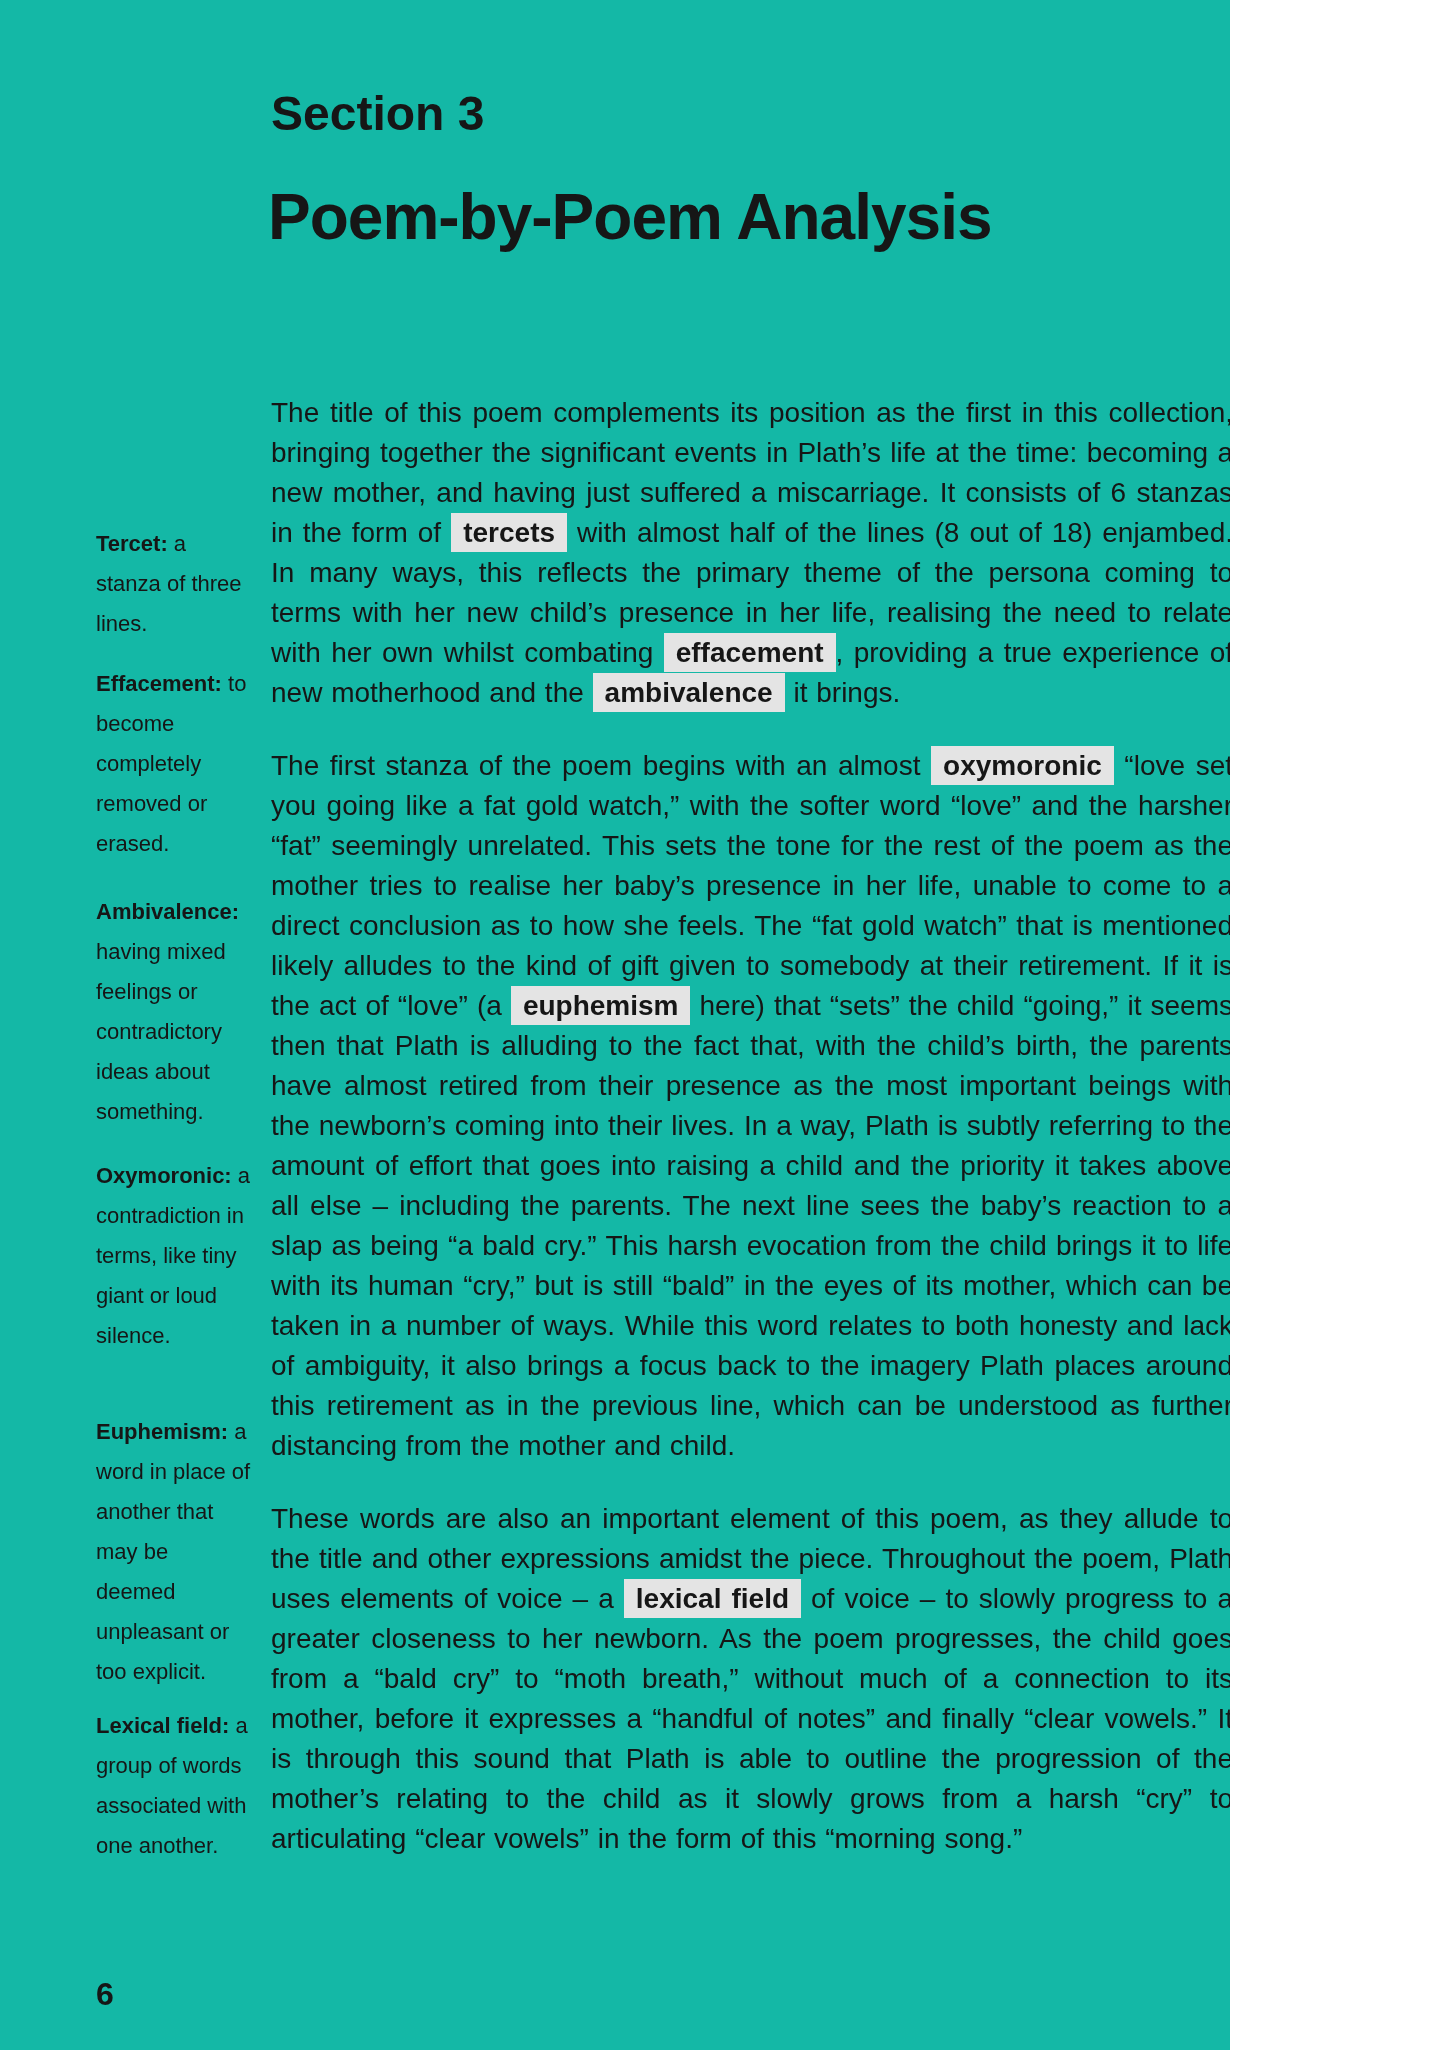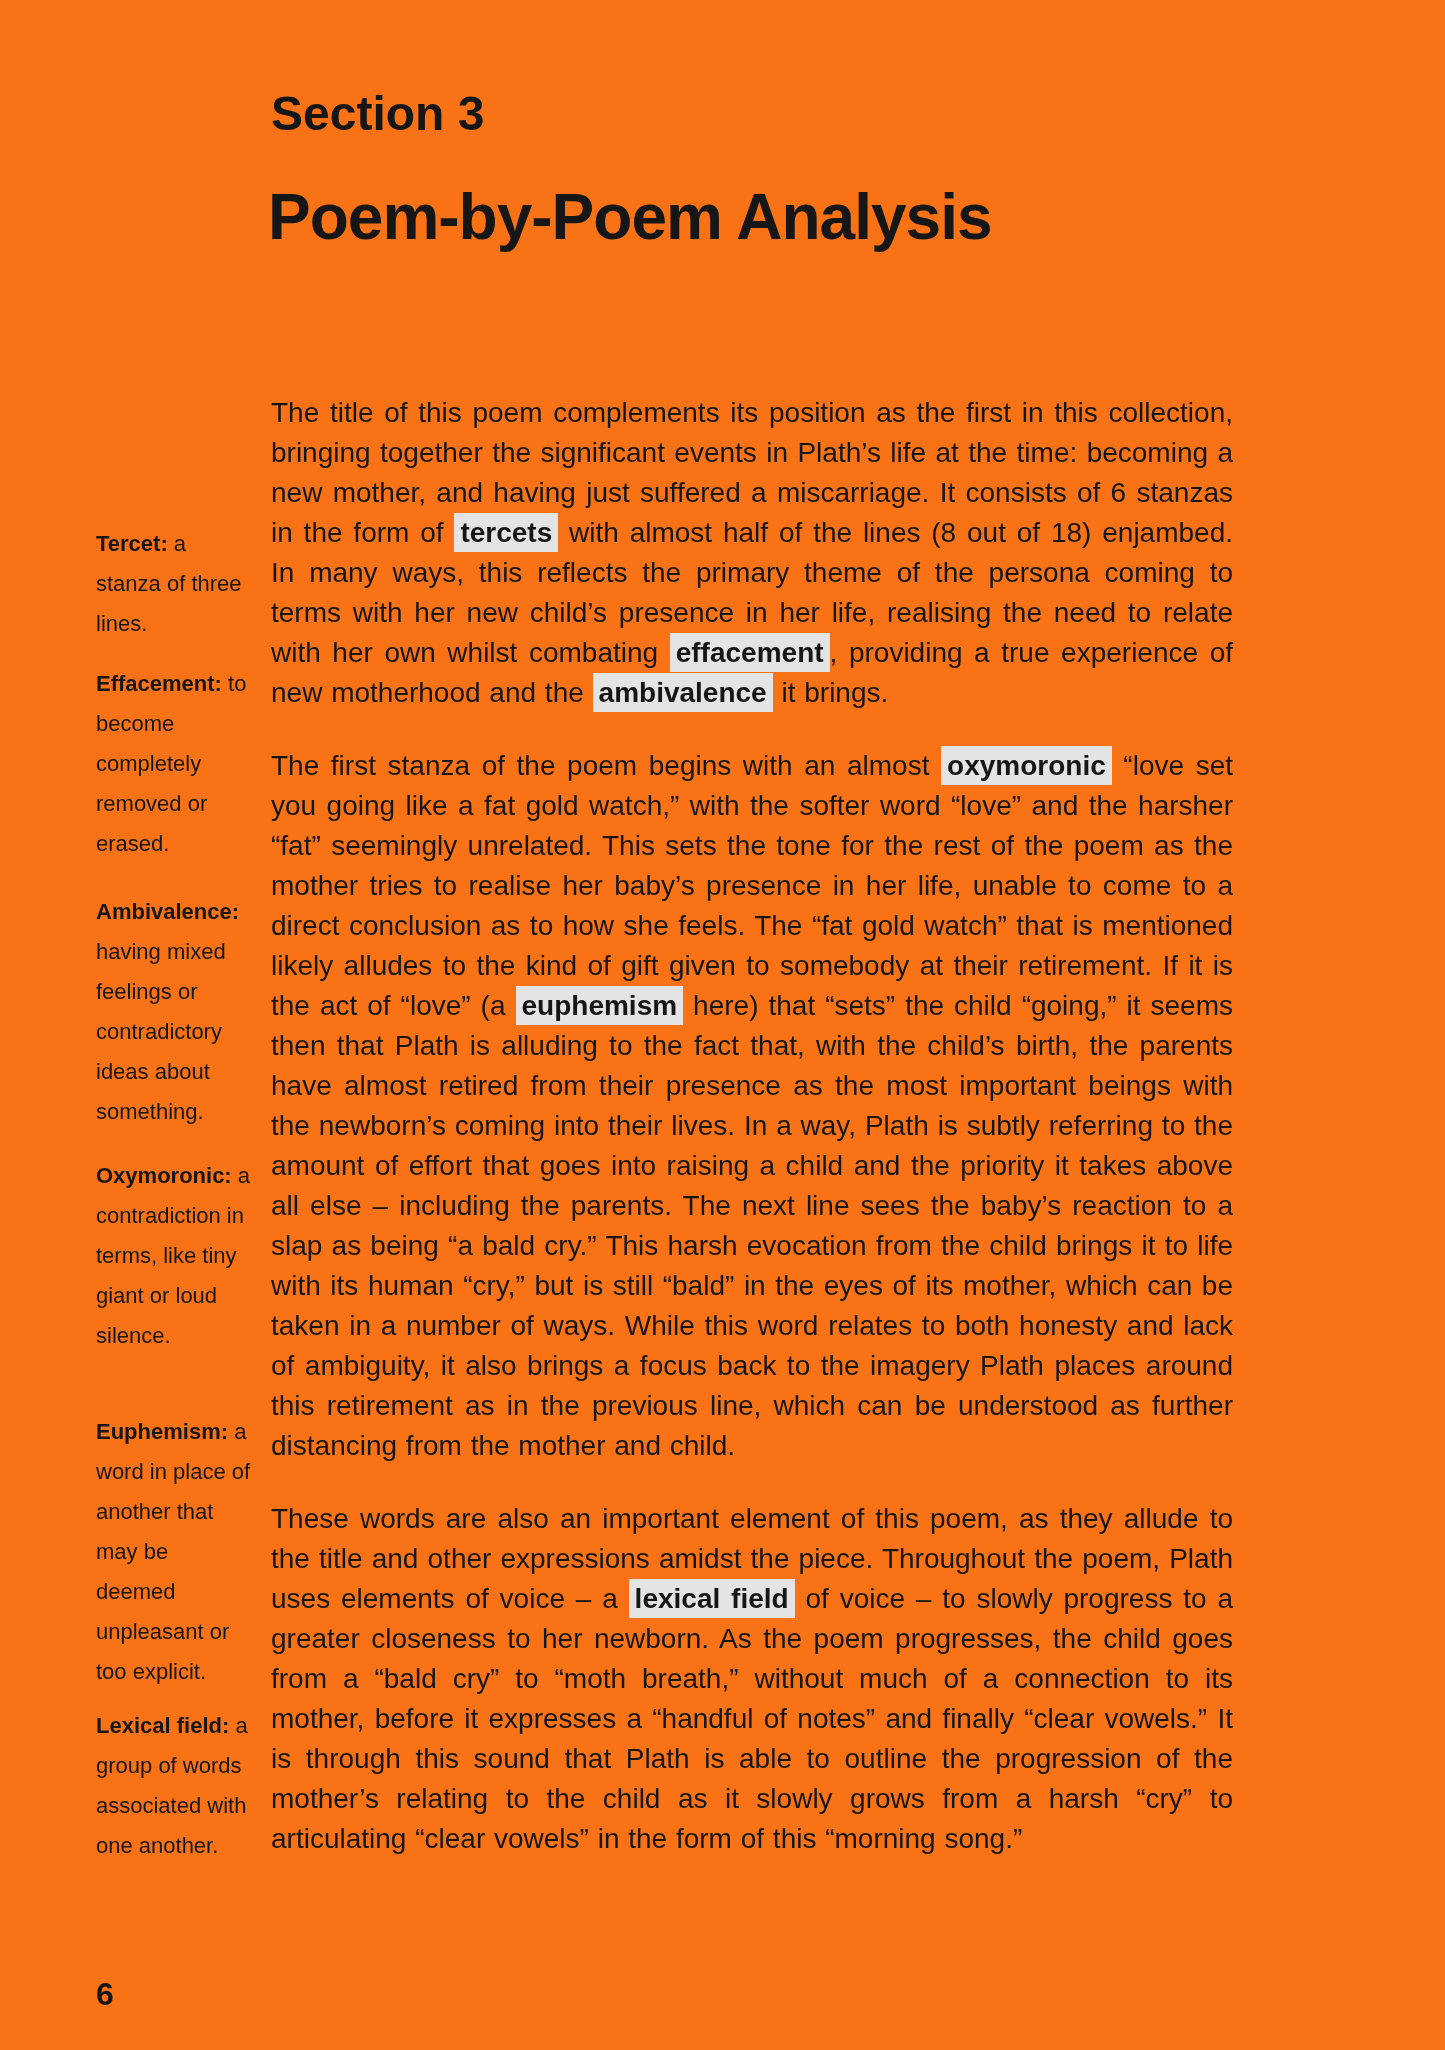--- a/index.html
+++ b/index.html
@@ -1,21 +1,21 @@
 <!DOCTYPE html>
 <html style="--hl: #e4e4e4; --ink: #161616;"><head>
 <meta charset="utf-8">
 <title>Poem-by-Poem Analysis</title>
 <style>
   html, body { margin: 0; padding: 0; background: #ffffff; }
   .page {
     position: relative;
-    width: 1445px;
+    width: 1230px;
     height: 2050px;
-    background: #f97316;
+    background: #14b8a6;
     font-family: "Liberation Sans", "DejaVu Sans", sans-serif;
     color: var(--ink, #161616);
     overflow: hidden;
   }
   .section-label {
     position: absolute; left: 271px; top: 88px;
     font-size: 48px; font-weight: 700; line-height: 1.1; margin: 0;
   }
   .title {
     position: absolute; left: 268px; top: 184px;
@@ -31,21 +31,21 @@
   .body-para {
     margin: 0;
     font-size: 28px; line-height: 40px;
     text-align: justify; text-align-last: left;
     word-spacing: 1px;
   }
   .body-para + .body-para { margin-top: 33px; }
   .hl {
     background: var(--hl, #e4e4e4);
     font-weight: 700;
-    padding: 4px 6px;
+    padding: 4px 12px;
     box-decoration-break: clone;
     -webkit-box-decoration-break: clone;
   }
   .margin-note {
     position: absolute; left: 96px; width: 176px;
     font-size: 22px; line-height: 40px;
   }
   .margin-note .term { font-weight: 700; }
   .margin-note .def { white-space: pre-line; }
   .page-number {

